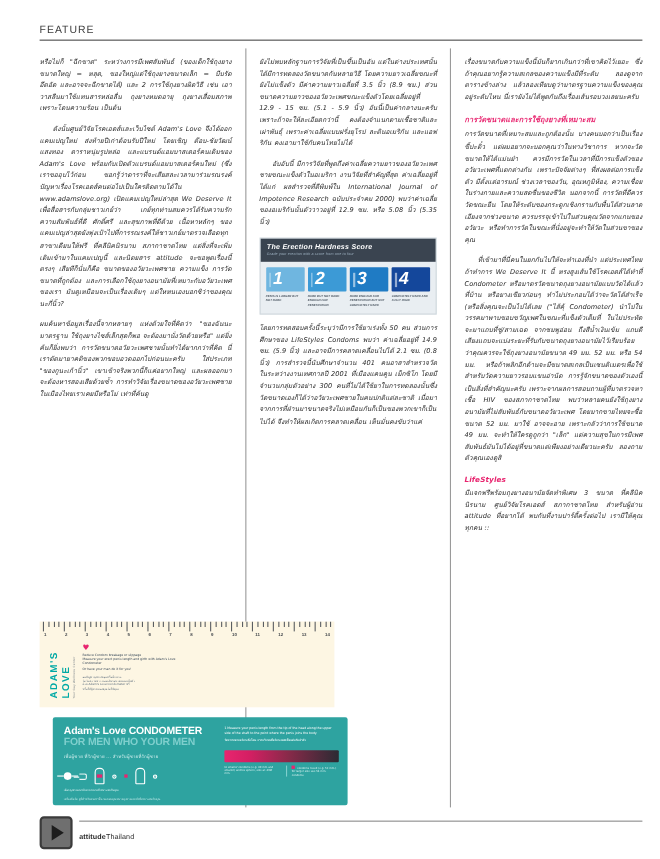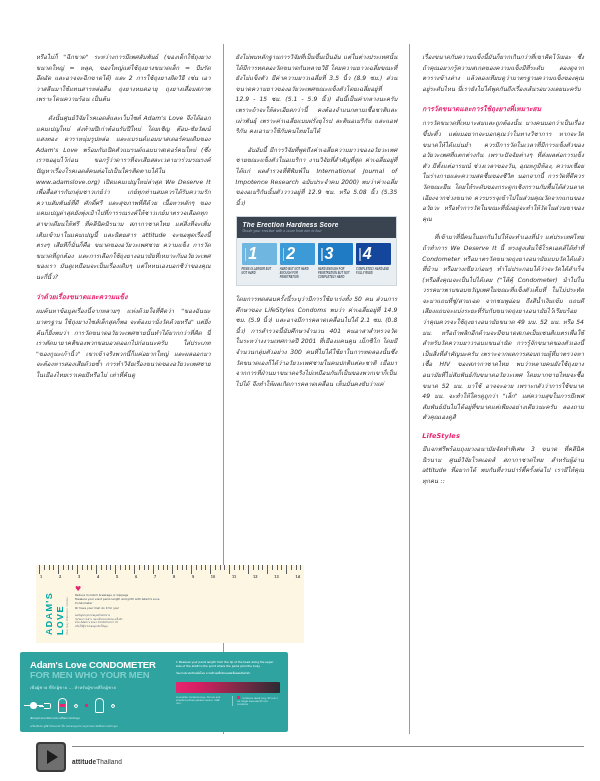--- a/index.html
+++ b/index.html
@@ -253,21 +253,21 @@
   .ws-bullets2 {
     font-size: 2.6px;
     line-height: 3.8px;
     color: #5a6a7a;
     margin-top: 4px;
   }
 
   
   .ad-condo {
     position: absolute;
-    left: 20px;
+    left: 48px;
     top: 652px;
     width: 268px;
     height: 80px;
     background: #2ea3a0;
     border-radius: 2px;
     overflow: hidden;
     display: flex;
   }
   .condo-left {
     width: 152px;
@@ -438,27 +438,30 @@
     font-family: "Liberation Sans", sans-serif;
     letter-spacing: 0.1px;
   }
   .footer-brand .b { font-weight: 700; }
 </style>
 </head>
 <body>
 
 <div class="page">
 
+  <div class="header">
+    <div class="kicker">FEATURE</div>
+    <div class="rule"></div>
+  </div>
 
   <div class="columns">
 
     <div class="col left">
       <p class="para">หรือไม่ก็ "ฉีกขาด" ระหว่างการมีเพศสัมพันธ์ (ของเด็กใช้ถุงยางขนาดใหญ่ = หลุด, ของใหญ่แต่ใช้ถุงยางขนาดเล็ก = บีบรัด อึดอัด และอาจจะฉีกขาดได้) และ 2 การใช้ถุงยางผิดวิธี เช่น เอาวาสลีนมาใช้แทนสารหล่อลื่น ถุงยางหมดอายุ ถุงยางเสื่อมสภาพเพราะโดนความร้อน เป็นต้น</p>
       <p class="para indent">ดังนั้นศูนย์วิจัยโรคเอดส์และเว็บไซต์ Adam's Love จึงได้ออกแคมเปญใหม่ ส่งท้ายปีเก่าต้อนรับปีใหม่ โดยเชิญ ต๊อบ-ชัยวัฒน์ แสงทอง ดาราหนุ่มรูปหล่อ และแบรนด์แอมบาสเดอร์คนเดิมของ Adam's Love พร้อมกับเปิดตัวแบรนด์แอมบาสเดอร์คนใหม่ (ซึ่งเราขออุบไว้ก่อน ขอกรู้ว่าดาราที่จะเสียสละเวลามาร่วมรณรงค์ปัญหาเรื่องโรคเอดส์คนต่อไปเป็นใครติดตามได้ใน www.adamslove.org) เปิดแคมเปญใหม่ล่าสุด We Deserve It เพื่อสื่อสารกับกลุ่มชาวเกย์ว่า เกย์ทุกท่านสมควรได้รับความรัก ความสัมพันธ์ที่ดี ศักดิ์ศรี และสุขภาพที่ดีด้วย เนื้อหาหลักๆ ของแคมเปญล่าสุดยังพุ่งเป้าไปที่การรณรงค์ให้ชาวเกย์มาตรวจเลือดทุกสาขาเดียนให้ฟรี ที่คลีนิคนิรนาม สภากาชาดไทย แต่สิ่งที่จะเพิ่มเติมเข้ามาในแคมเปญนี้ และนิตยสาร attitude จะขอพูดเรื่องนี้ตรงๆ เสียทีก็นั่นก็คือ ขนาดของอวัยวะเพศชาย ความแข็ง การวัดขนาดที่ถูกต้อง และการเลือกใช้ถุงยางอนามัยที่เหมาะกับอวัยวะเพศของเรา มันดูเหมือนจะเป็นเรื่องเดิมๆ แต่ใหหนเองบอกซิว่าของคุณนะกี่นิ้ว?</p>
-      <div class="subhead">ว่าด้วยเรื่องขนาดและความแข็ง</div>
       <p class="para">ผมค้นหาข้อมูลเรื่องนี้จากหลายๆ แห่งด้วยใจที่คิดว่า "ของฉันนะมาตรฐาน ใช้ถุงยางไซส์เล็กสุดก็พอ จะต้องมานั่งวัดด้วยหรือ" แต่ยิ่งค้นก็ยิ่งพบว่า การวัดขนาดอวัยวะเพศชายนั้นทำได้ยากกว่าที่คิด นี่เราตัดมายาคติของพวกขอบอวดออกไปก่อนนะครับ ใส่ประเภท "ของกูนะเก้านิ้ว" เขาเข้าจริงพวกนี้ก็แค่อยากใหญ่ และผลออกมาจะต้องหารสองเสียด้วยซ้ำ การทำวิจัยเรื่องขนาดของอวัยวะเพศชายในเมืองไทยเราเคยมีหรือไม่ เท่าที่ค้นดู</p>
     </div>
 
     <div class="col mid">
       <p class="para">ยังไม่พบหลักฐานการวิจัยที่เป็นขึ้นเป็นอัน แต่ในต่างประเทศนั้น ได้มีการทดลองวัดขนาดกันหลายวิธี โดยความยาวเฉลี่ยขณะที่ยังไม่แข็งตัว มีค่าความยาวเฉลี่ยที่ 3.5 นิ้ว (8.9 ซม.) ส่วนขนาดความยาวของอวัยวะเพศขณะแข็งตัวโดยเฉลี่ยอยู่ที่ 12.9 - 15 ซม. (5.1 - 5.9 นิ้ว) อันนี้เป็นค่ากลางนะครับ เพราะถ้าจะให้ละเอียดกว่านี้ คงต้องจำแนกตามเชื้อชาติและเผ่าพันธุ์ เพราะค่าเฉลี่ยแบบฝรั่งยุโรป ละตินอเมริกัน และแอฟริกัน คงเอามาใช้กับคนไทยไม่ได้</p>
       <p class="para indent">อับอับนี้ มีการวิจัยที่พูดถึงค่าเฉลี่ยความยาวของอวัยวะเพศชายขณะแข็งตัวในอเมริกา งานวิจัยที่สำคัญที่สุด ค่าเฉลี่ยอยู่ที่ได้แก่ ผลสำรวจที่ตีพิมพ์ใน International Journal of Impotence Research ฉบับประจำคม 2000) พบว่าค่าเฉลี่ยของอเมริกันนั้นตัววาวอยู่ที่ 12.9 ซม. หรือ 5.08 นิ้ว (5.35 นิ้ว)</p>
 
       <div class="ehs">
         <div class="ehs-title-bar">
           <div class="ehs-title">The Erection Hardness Score</div>

